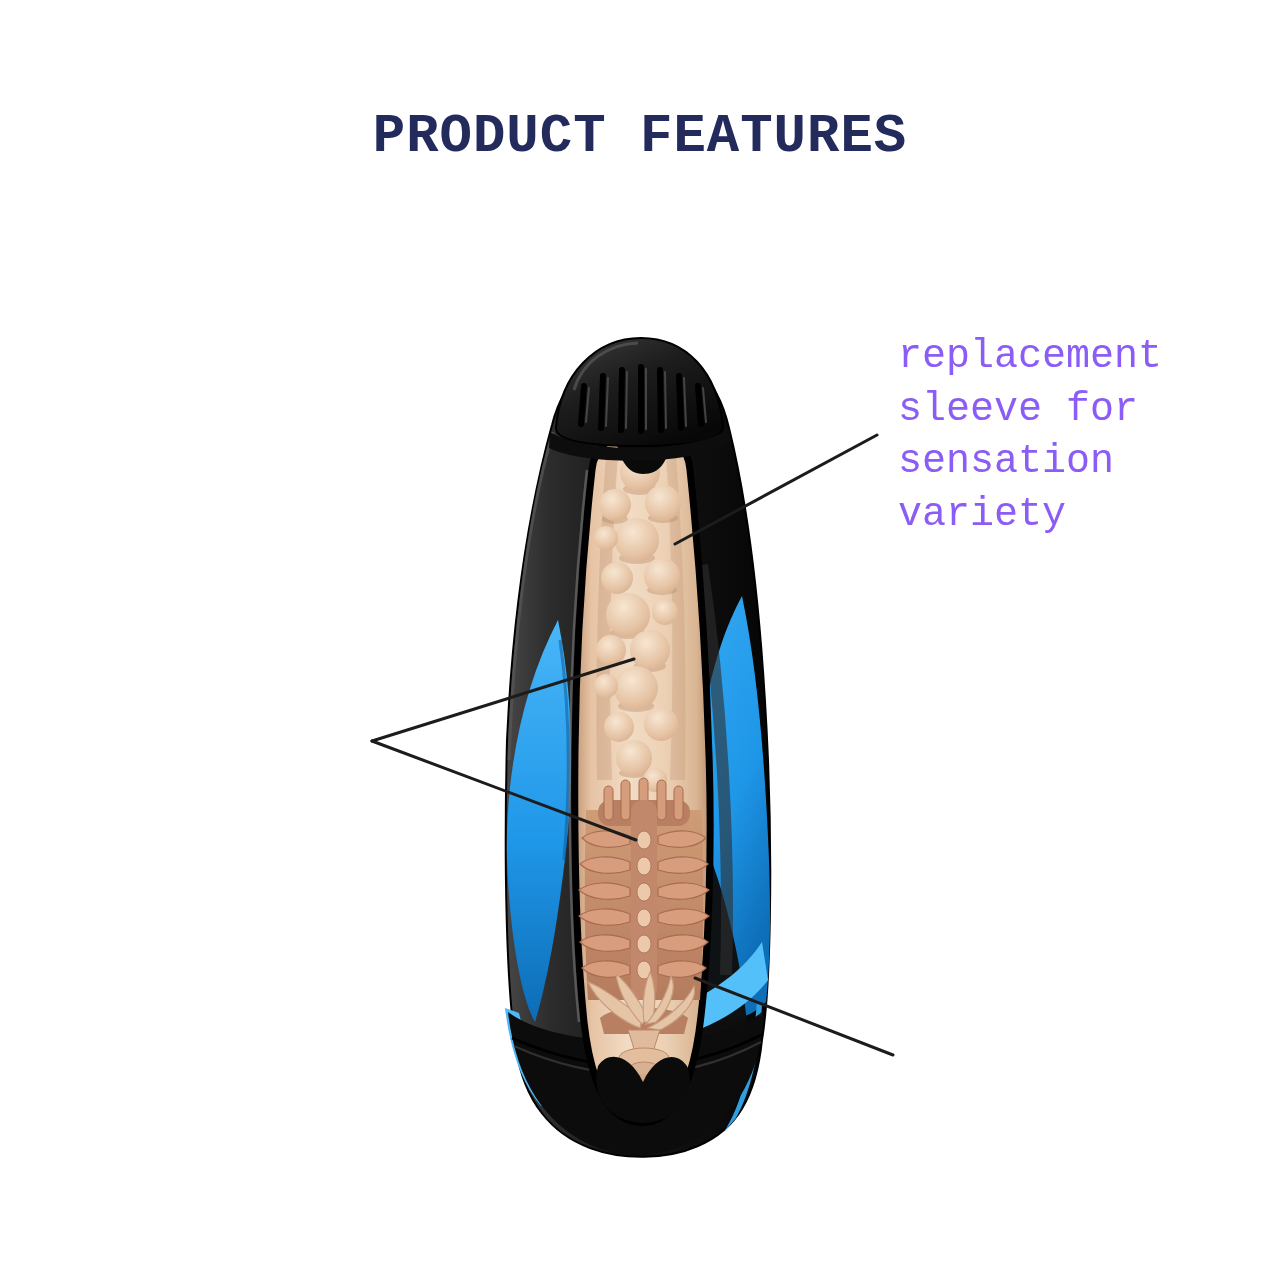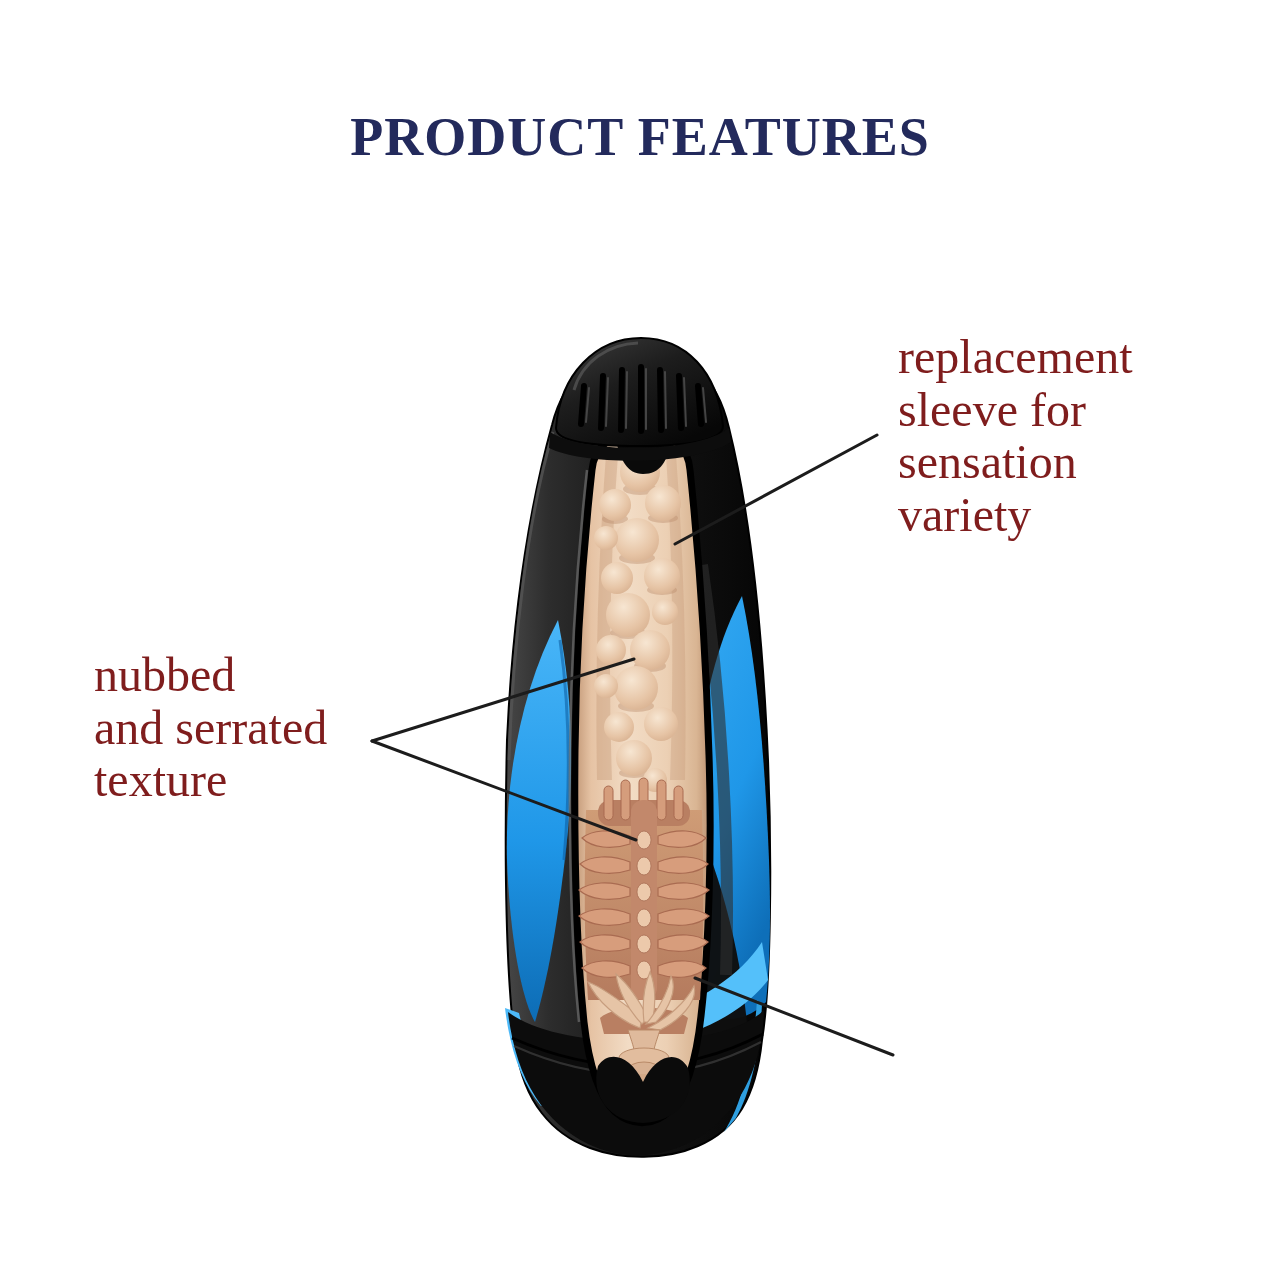--- a/index.html
+++ b/index.html
@@ -1,47 +1,44 @@
 <!DOCTYPE html>
 <html><head>
 <meta charset="utf-8">
 <style>
   html,body{margin:0;padding:0;background:#fff;}
   .canvas{
     position:relative;width:1280px;height:1280px;background:#fff;
-    font-family:Liberation Serif, serif;overflow:hidden;
+    font-family:Liberation Mono, monospace;overflow:hidden;
   }
   .title{
     position:absolute;top:108px;left:0;width:1280px;text-align:center;
     font-size:54px;line-height:58px;font-weight:bold;letter-spacing:1px;
     color:#232a5c;margin:0;
   }
   .callout{
-    position:absolute;color:#7f1d1d;font-size:48px;line-height:52.5px;
+    position:absolute;color:#8b5cf6;font-size:40px;line-height:52.5px;
     white-space:pre-line;letter-spacing:0px;font-weight:normal;
   }
   .co-replacement{left:898px;top:331px;width:330px;}
   .co-texture{left:94px;top:649px;width:330px;}
   .co-material{left:898px;top:941px;width:360px;}
   .art{position:absolute;left:0;top:0;width:1280px;height:1280px;}
 </style>
 </head>
 <body>
 
 <div class="canvas">
 
   <h1 class="title">PRODUCT FEATURES</h1>
 
   <div class="callout co-replacement">replacement
 sleeve for
 sensation
 variety</div>
-  <div class="callout co-texture">nubbed
-and serrated
-texture</div>
 
   <svg class="art" viewBox="0 0 1280 1280">
     <defs>
       <linearGradient id="gShell" x1="0" y1="0" x2="1" y2="0">
         <stop offset="0" stop-color="#474747"></stop>
         <stop offset="0.16" stop-color="#2d2d2d"></stop>
         <stop offset="0.5" stop-color="#141414"></stop>
         <stop offset="0.85" stop-color="#0a0a0a"></stop>
         <stop offset="1" stop-color="#050505"></stop>
       </linearGradient>

